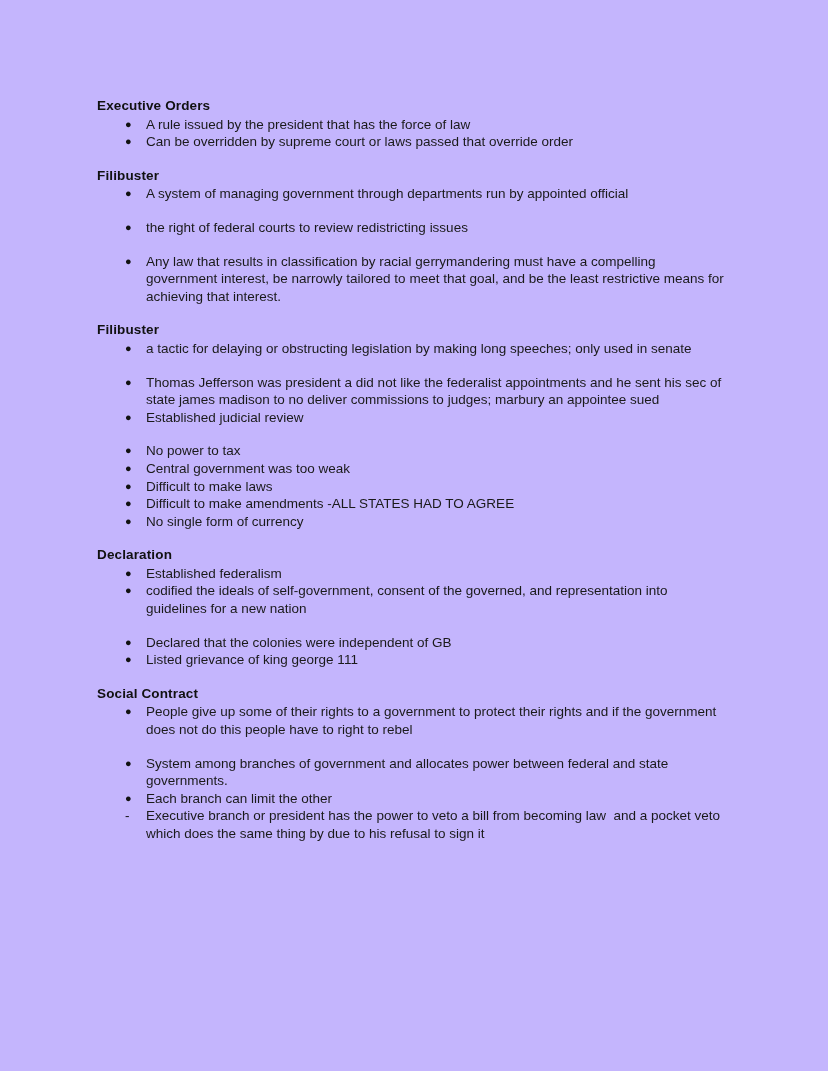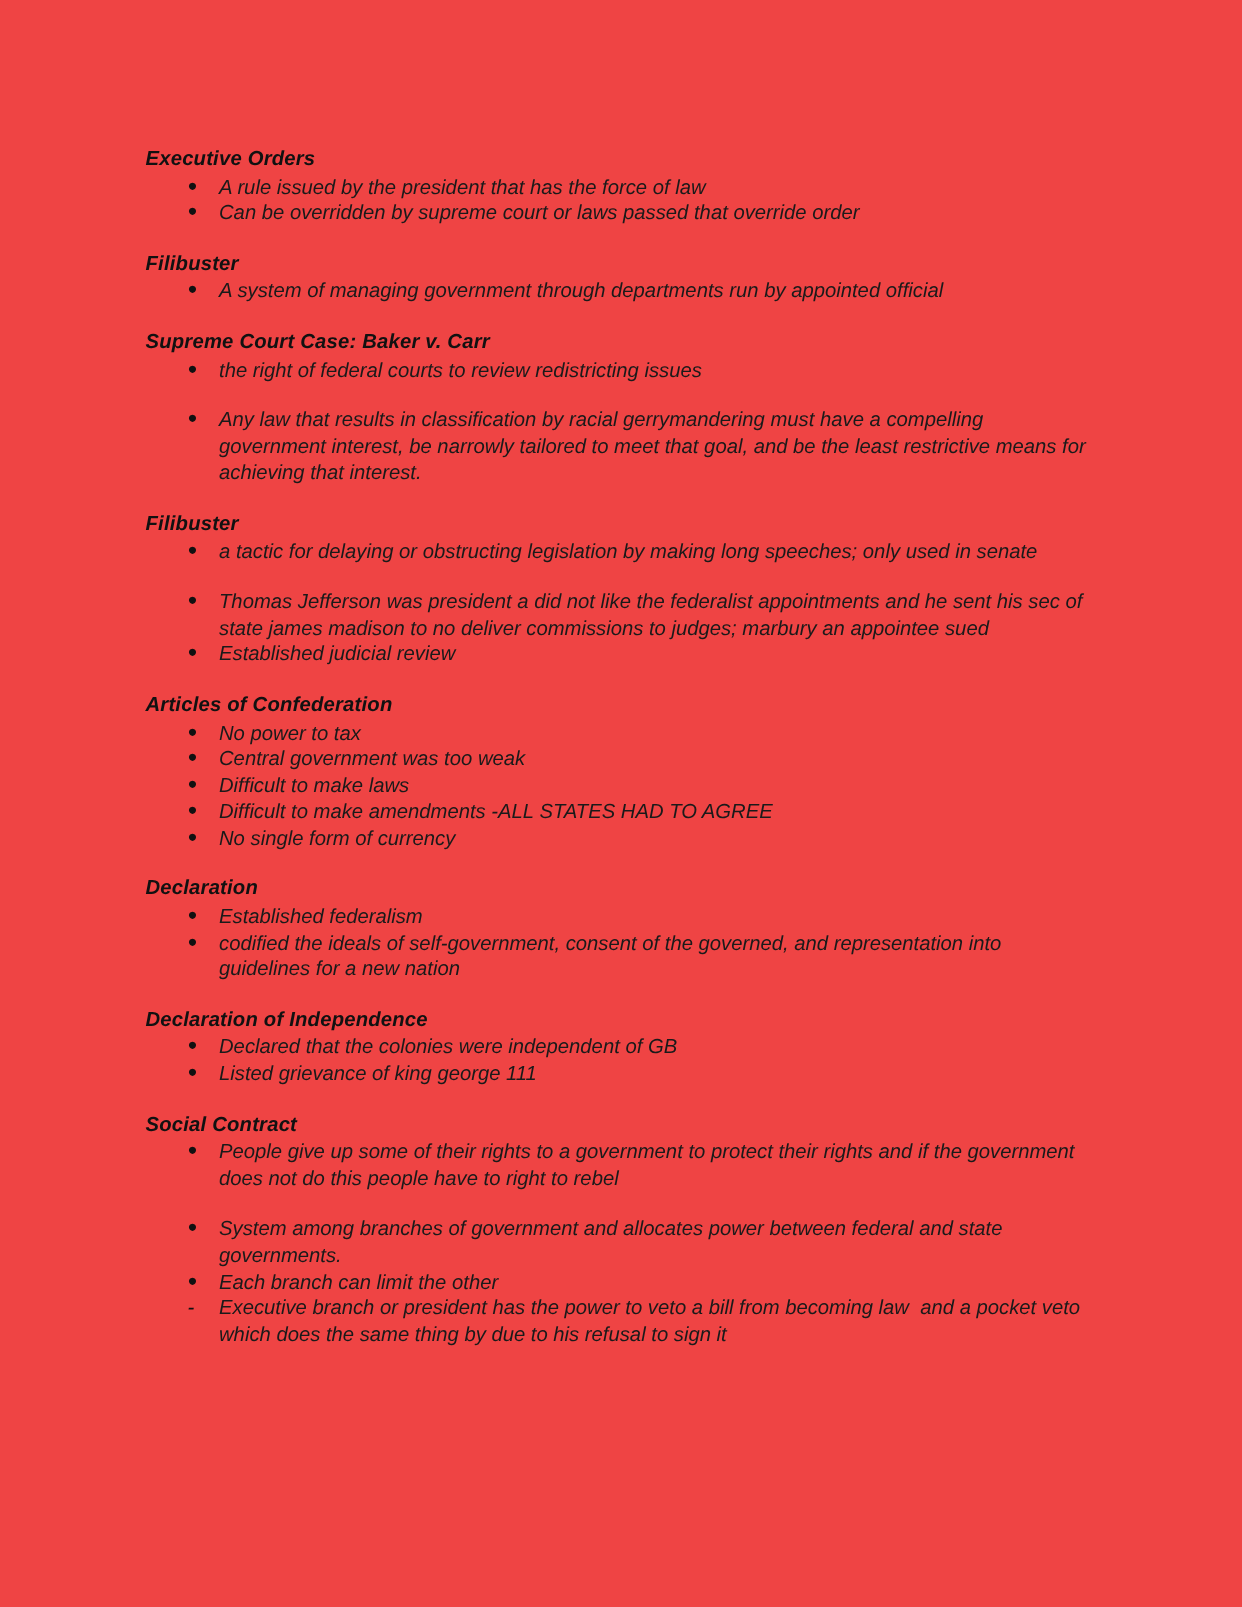--- a/index.html
+++ b/index.html
@@ -11,25 +11,24 @@
     width: 828px;
     height: 1071px;
     font-family: "Liberation Sans", sans-serif;
     color: #000000;
     -webkit-font-smoothing: antialiased;
   }
   .page {
     position: relative;
     width: 828px;
     height: 1071px;
-    background: #ef4444;
+    background: #c4b5fd;
     box-sizing: border-box;
     padding: 97px 74px 0 97px;
     overflow: hidden;
-    font-style: italic;
   }
   .doc-body {
     width: 628px;
   }
   .section {
     margin: 0 0 16px 0;
   }
   .section:last-child {
     margin-bottom: 0;
   }
@@ -98,21 +97,20 @@
       <div class="section">
         <div class="section-heading">Filibuster</div>
         <ul class="bullets">
           <li>
             <span class="marker dot">●</span>
             <span class="li-text">A system of managing government through departments run by appointed official</span>
           </li>
         </ul>
       </div>
       <div class="section">
-        <div class="section-heading">Supreme Court Case: Baker v. Carr</div>
         <ul class="bullets">
           <li>
             <span class="marker dot">●</span>
             <span class="li-text">the right of federal courts to review redistricting issues</span>
           </li>
         </ul>
       </div>
       <div class="section">
         <ul class="bullets">
           <li>
@@ -136,21 +134,20 @@
             <span class="marker dot">●</span>
             <span class="li-text">Thomas Jefferson was president a did not like the federalist appointments and he sent his sec of state james madison to no deliver commissions to judges; marbury an appointee sued</span>
           </li>
           <li>
             <span class="marker dot">●</span>
             <span class="li-text">Established judicial review</span>
           </li>
         </ul>
       </div>
       <div class="section">
-        <div class="section-heading">Articles of Confederation</div>
         <ul class="bullets">
           <li>
             <span class="marker dot">●</span>
             <span class="li-text">No power to tax</span>
           </li>
           <li>
             <span class="marker dot">●</span>
             <span class="li-text">Central government was too weak</span>
           </li>
           <li>
@@ -174,21 +171,20 @@
             <span class="marker dot">●</span>
             <span class="li-text">Established federalism</span>
           </li>
           <li>
             <span class="marker dot">●</span>
             <span class="li-text">codified the ideals of self-government, consent of the governed, and representation into guidelines for a new nation</span>
           </li>
         </ul>
       </div>
       <div class="section">
-        <div class="section-heading">Declaration of Independence</div>
         <ul class="bullets">
           <li>
             <span class="marker dot">●</span>
             <span class="li-text">Declared that the colonies were independent of GB</span>
           </li>
           <li>
             <span class="marker dot">●</span>
             <span class="li-text">Listed grievance of king george 111</span>
           </li>
         </ul>

